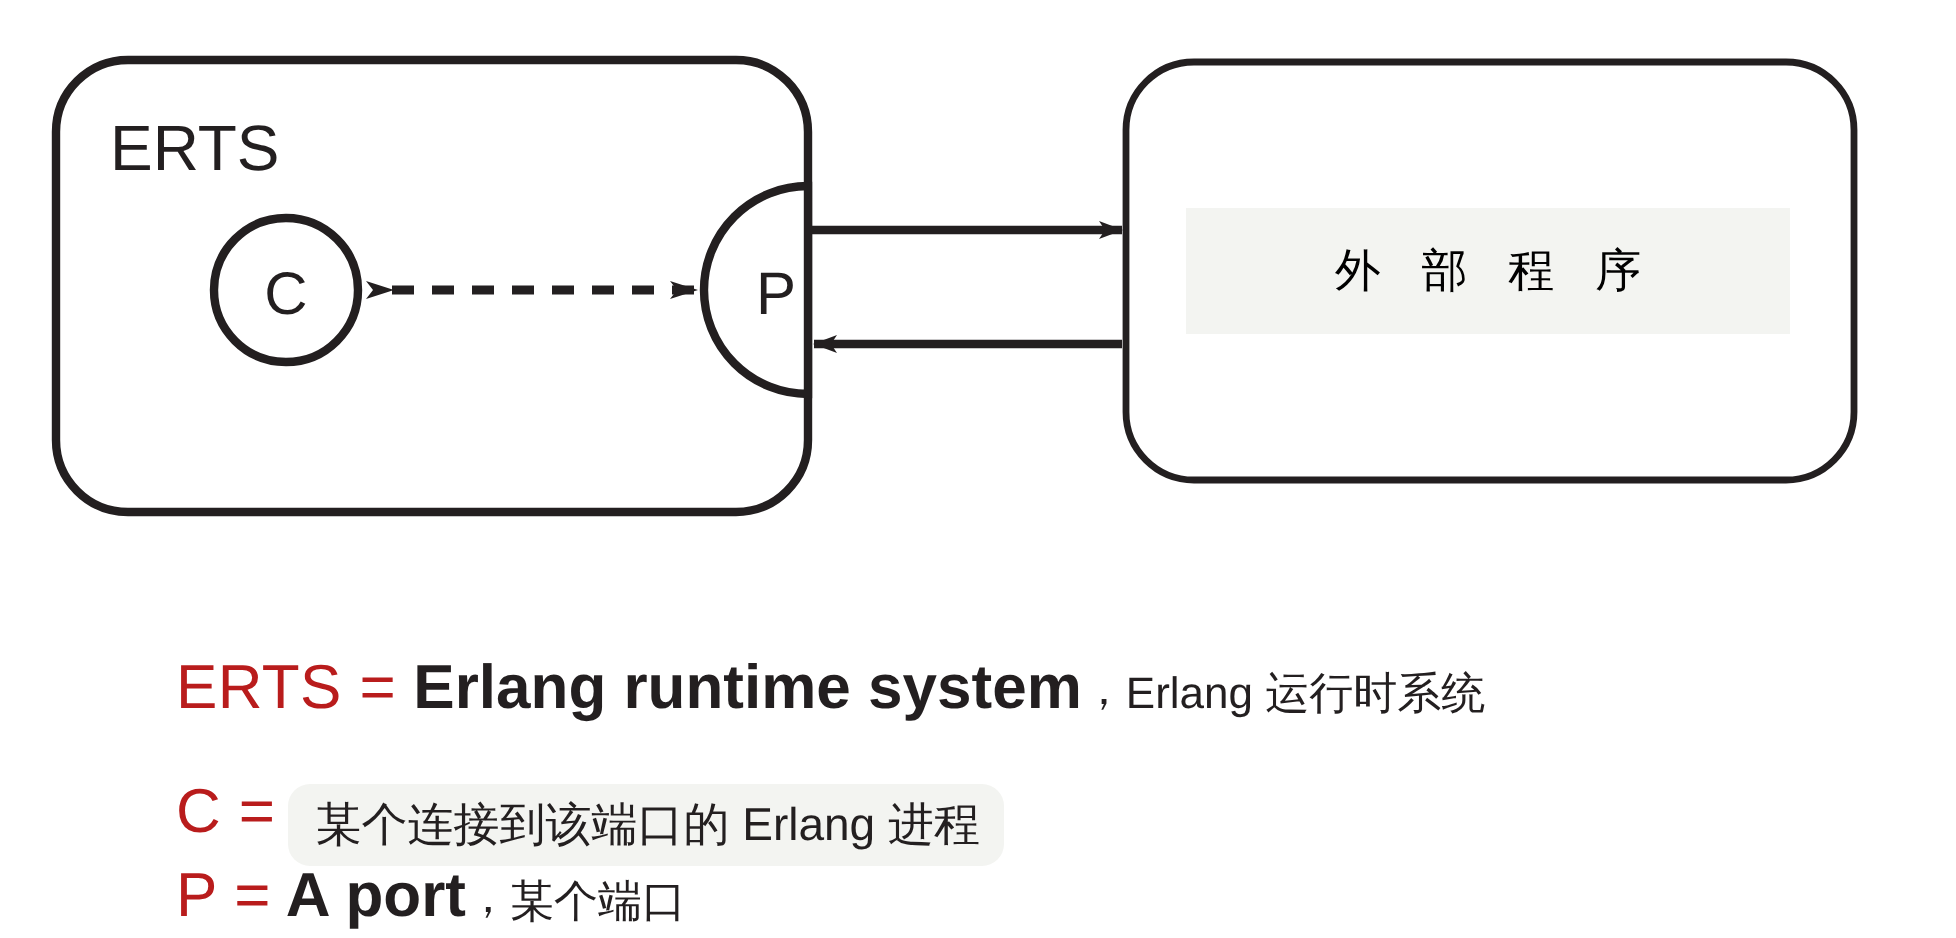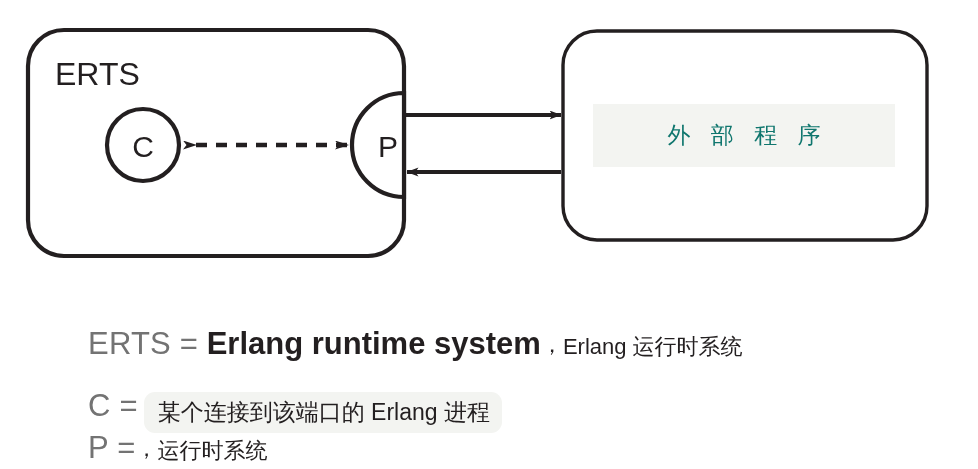--- a/index.html
+++ b/index.html
@@ -34,21 +34,21 @@
   .legend-row {
     display: flex;
     align-items: baseline;
     height: 52px;
   }
   .legend-key {
     font-size: 31px;
     line-height: 1;
     letter-spacing: 0.2px;
     white-space: pre;
-    color: #737373;
+    color: #b91c1c;
   }
   .legend-main {
     font-size: 31px;
     line-height: 1;
     white-space: pre;
     color: #231f20;
     font-weight: bold;
   }
   .legend-sep {
     font-size: 22px;
@@ -93,21 +93,21 @@
     left: 593px;
     top: 104px;
     width: 302px;
     height: 63px;
     display: flex;
     align-items: center;
     justify-content: center;
     font-size: 23px;
     letter-spacing: 7px;
     text-indent: 7px;
-    color: #0f766e;
+    color: #000000;
   }
 </style>
 </head>
 <body>
 
 <svg id="diagram-canvas" viewBox="0 0 978 469" xmlns="http://www.w3.org/2000/svg">
 
   <defs>
     <marker id="arrowSolidR" markerWidth="13" markerHeight="13" refX="11.5" refY="4.5" orient="auto" markerUnits="userSpaceOnUse">
       <path d="M0,0 L12,4.5 L0,9 L3,4.5 Z" fill="#231f20"></path>
@@ -154,17 +154,18 @@
     <span class="legend-cn">Erlang 运行时系统</span>
   </div>
 
   <div class="legend-row row-c">
     <span class="legend-key">C =</span>
     <span class="legend-cn hl">某个连接到该端口的 Erlang 进程</span>
   </div>
 
   <div class="legend-row row-p">
     <span class="legend-key">P =</span>
+    <span class="legend-main"> A port</span>
     <span class="legend-sep">，</span>
-    <span class="legend-cn">运行时系统</span>
+    <span class="legend-cn">某个端口</span>
   </div>
 
 </div>
 
 </body></html>

